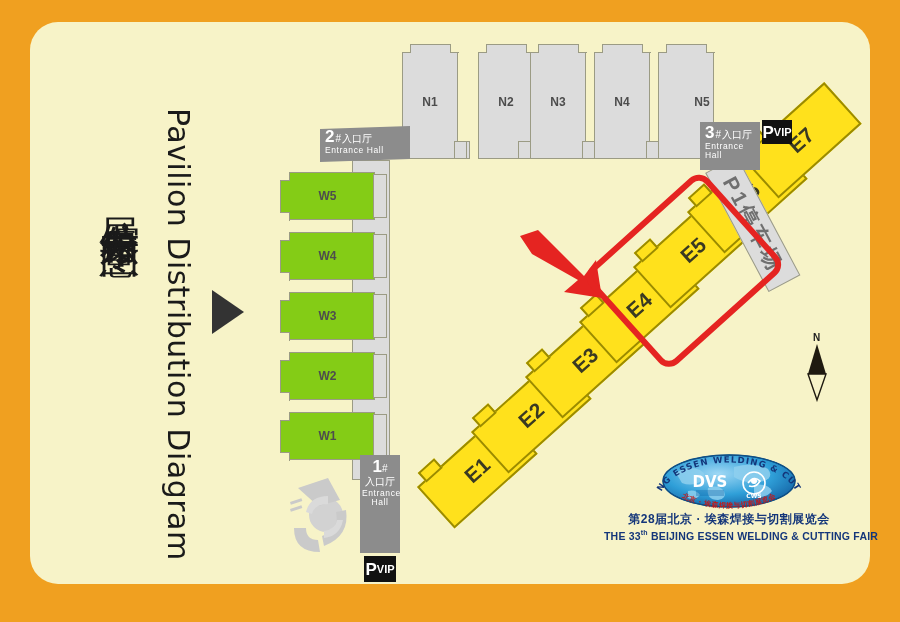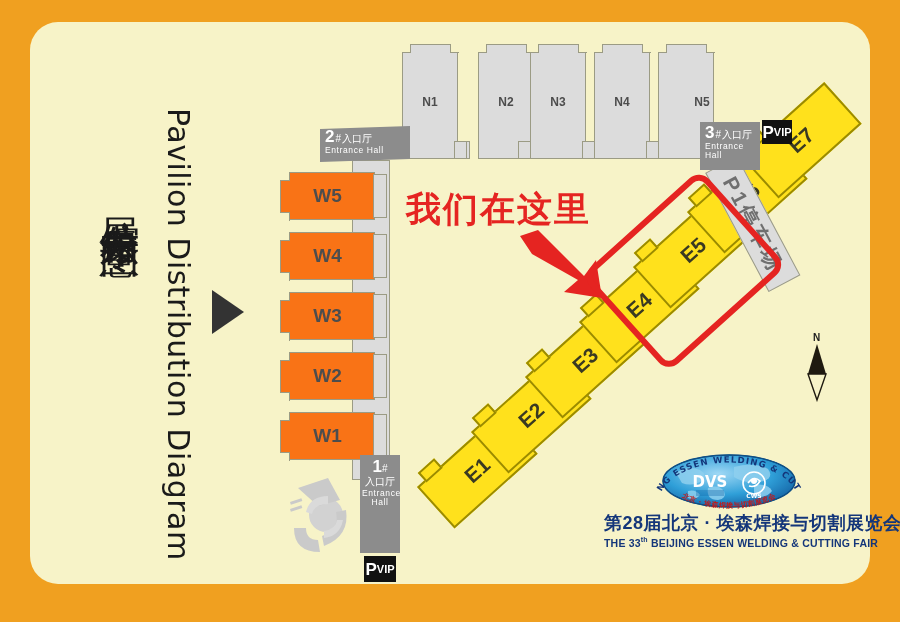--- a/index.html
+++ b/index.html
@@ -91,23 +91,23 @@
   .hall-n .notch-l { left: -1.5px; border-right: 1.5px solid #9b9b84; border-left: none;}
   .hall-n .notch-r { right: -1.5px; border-left: 1.5px solid #9b9b84; border-right: none; border-bottom: 1.5px solid #9b9b84;}
   .n-foot {
     position: absolute;
     background: #DCDCDC;
     border: 1.5px solid #9b9b84;
     box-sizing: border-box;
   }
 
   .hall-w {
-    background: #f97316;
+    background: #84cc16;
     border: 1.5px solid #9b9b84;
-    font-size: 19px;
+    font-size: 12px;
     text-align: right;
   }
   .hall-w .wnotch {
     position: absolute; left: -1.5px;
     width: 10px; height: 9px;
     background: #F7F3C8;
     border-right: 1.5px solid #9b9b84;
     box-sizing: border-box;
   }
   .hall-w .wnotch.t { top: -1.5px; border-bottom: 1.5px solid #9b9b84; }
@@ -228,21 +228,21 @@
   .compass .nchar {
     position: absolute; left: 7px; top: -2px;
     font-size: 10px; font-weight: bold; color: #222;
   }
 
   
   .logo-wrap { position: absolute; left: 604px; top: 445px; width: 250px; }
   .logo-globe { position: relative; width: 250px; height: 66px; }
   .logo-line-cn {
     text-align: center;
-    font-size: 18px;
+    font-size: 12px;
     font-weight: bold;
     color: #14367a;
     letter-spacing: 0.5px;
     white-space: nowrap;
   }
   .logo-line-en {
     text-align: center;
     font-size: 10.5px;
     font-weight: bold;
     color: #14367a;
@@ -426,21 +426,20 @@
   </div>
 
   <div class="compass">
     <span class="nchar">N</span>
     <svg width="22" height="58" viewBox="0 0 22 58" style="margin-top:10px;">
       <polygon points="11,0 20,30 2,30" fill="#1f1a10"></polygon>
       <polygon points="2,30 20,30 11,56" fill="none" stroke="#1f1a10" stroke-width="1.4"></polygon>
     </svg>
   </div>
 
-  <div class="ann-cn">我们在这里</div>
 
   <svg class="ann-arrow" style="position:absolute; left:516px; top:226px;" width="100" height="80" viewBox="0 0 100 80">
     <path d="M4 10 L22 4 L68 50 L80 34 L86 72 L48 66 L62 54 L16 28 Z" fill="#E52421"></path>
   </svg>
 
   <div class="highlight-box" style="left:581px; top:276px; width:160px; height:130px; transform: rotate(-42deg);"></div>
 
   <div class="logo-wrap">
     <div class="logo-globe">
       <svg width="250" height="66" viewBox="0 0 250 66">

